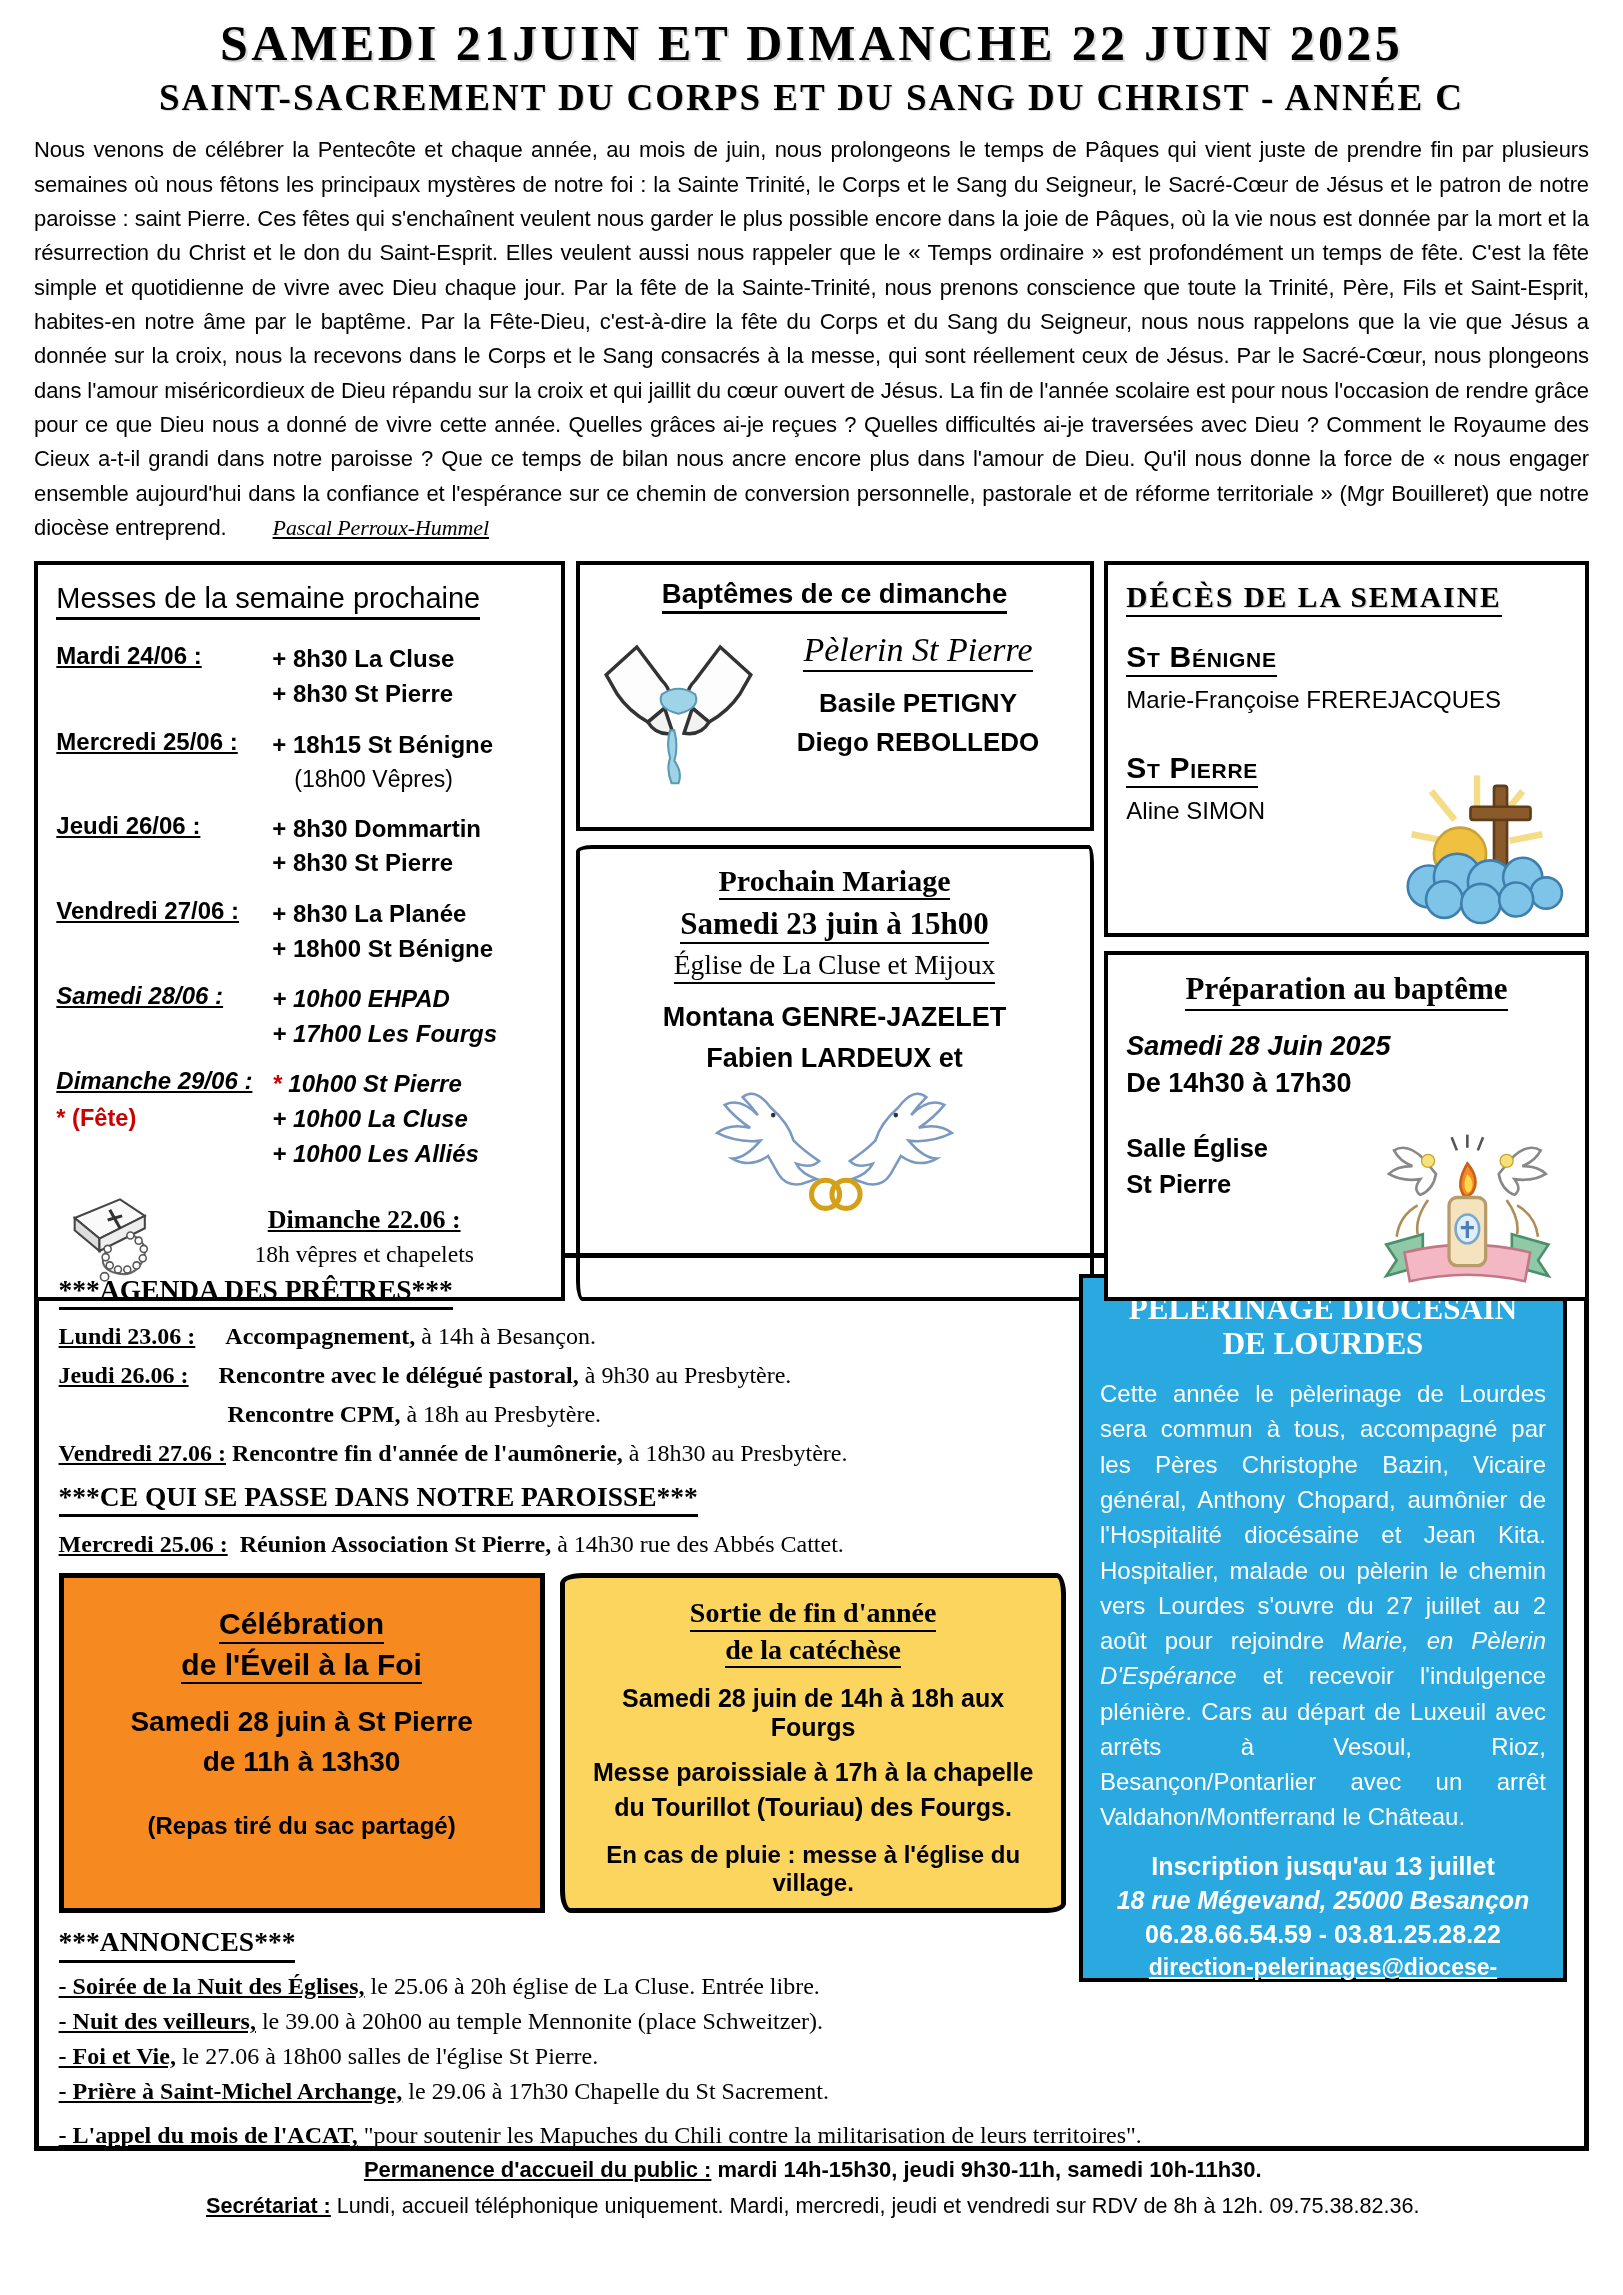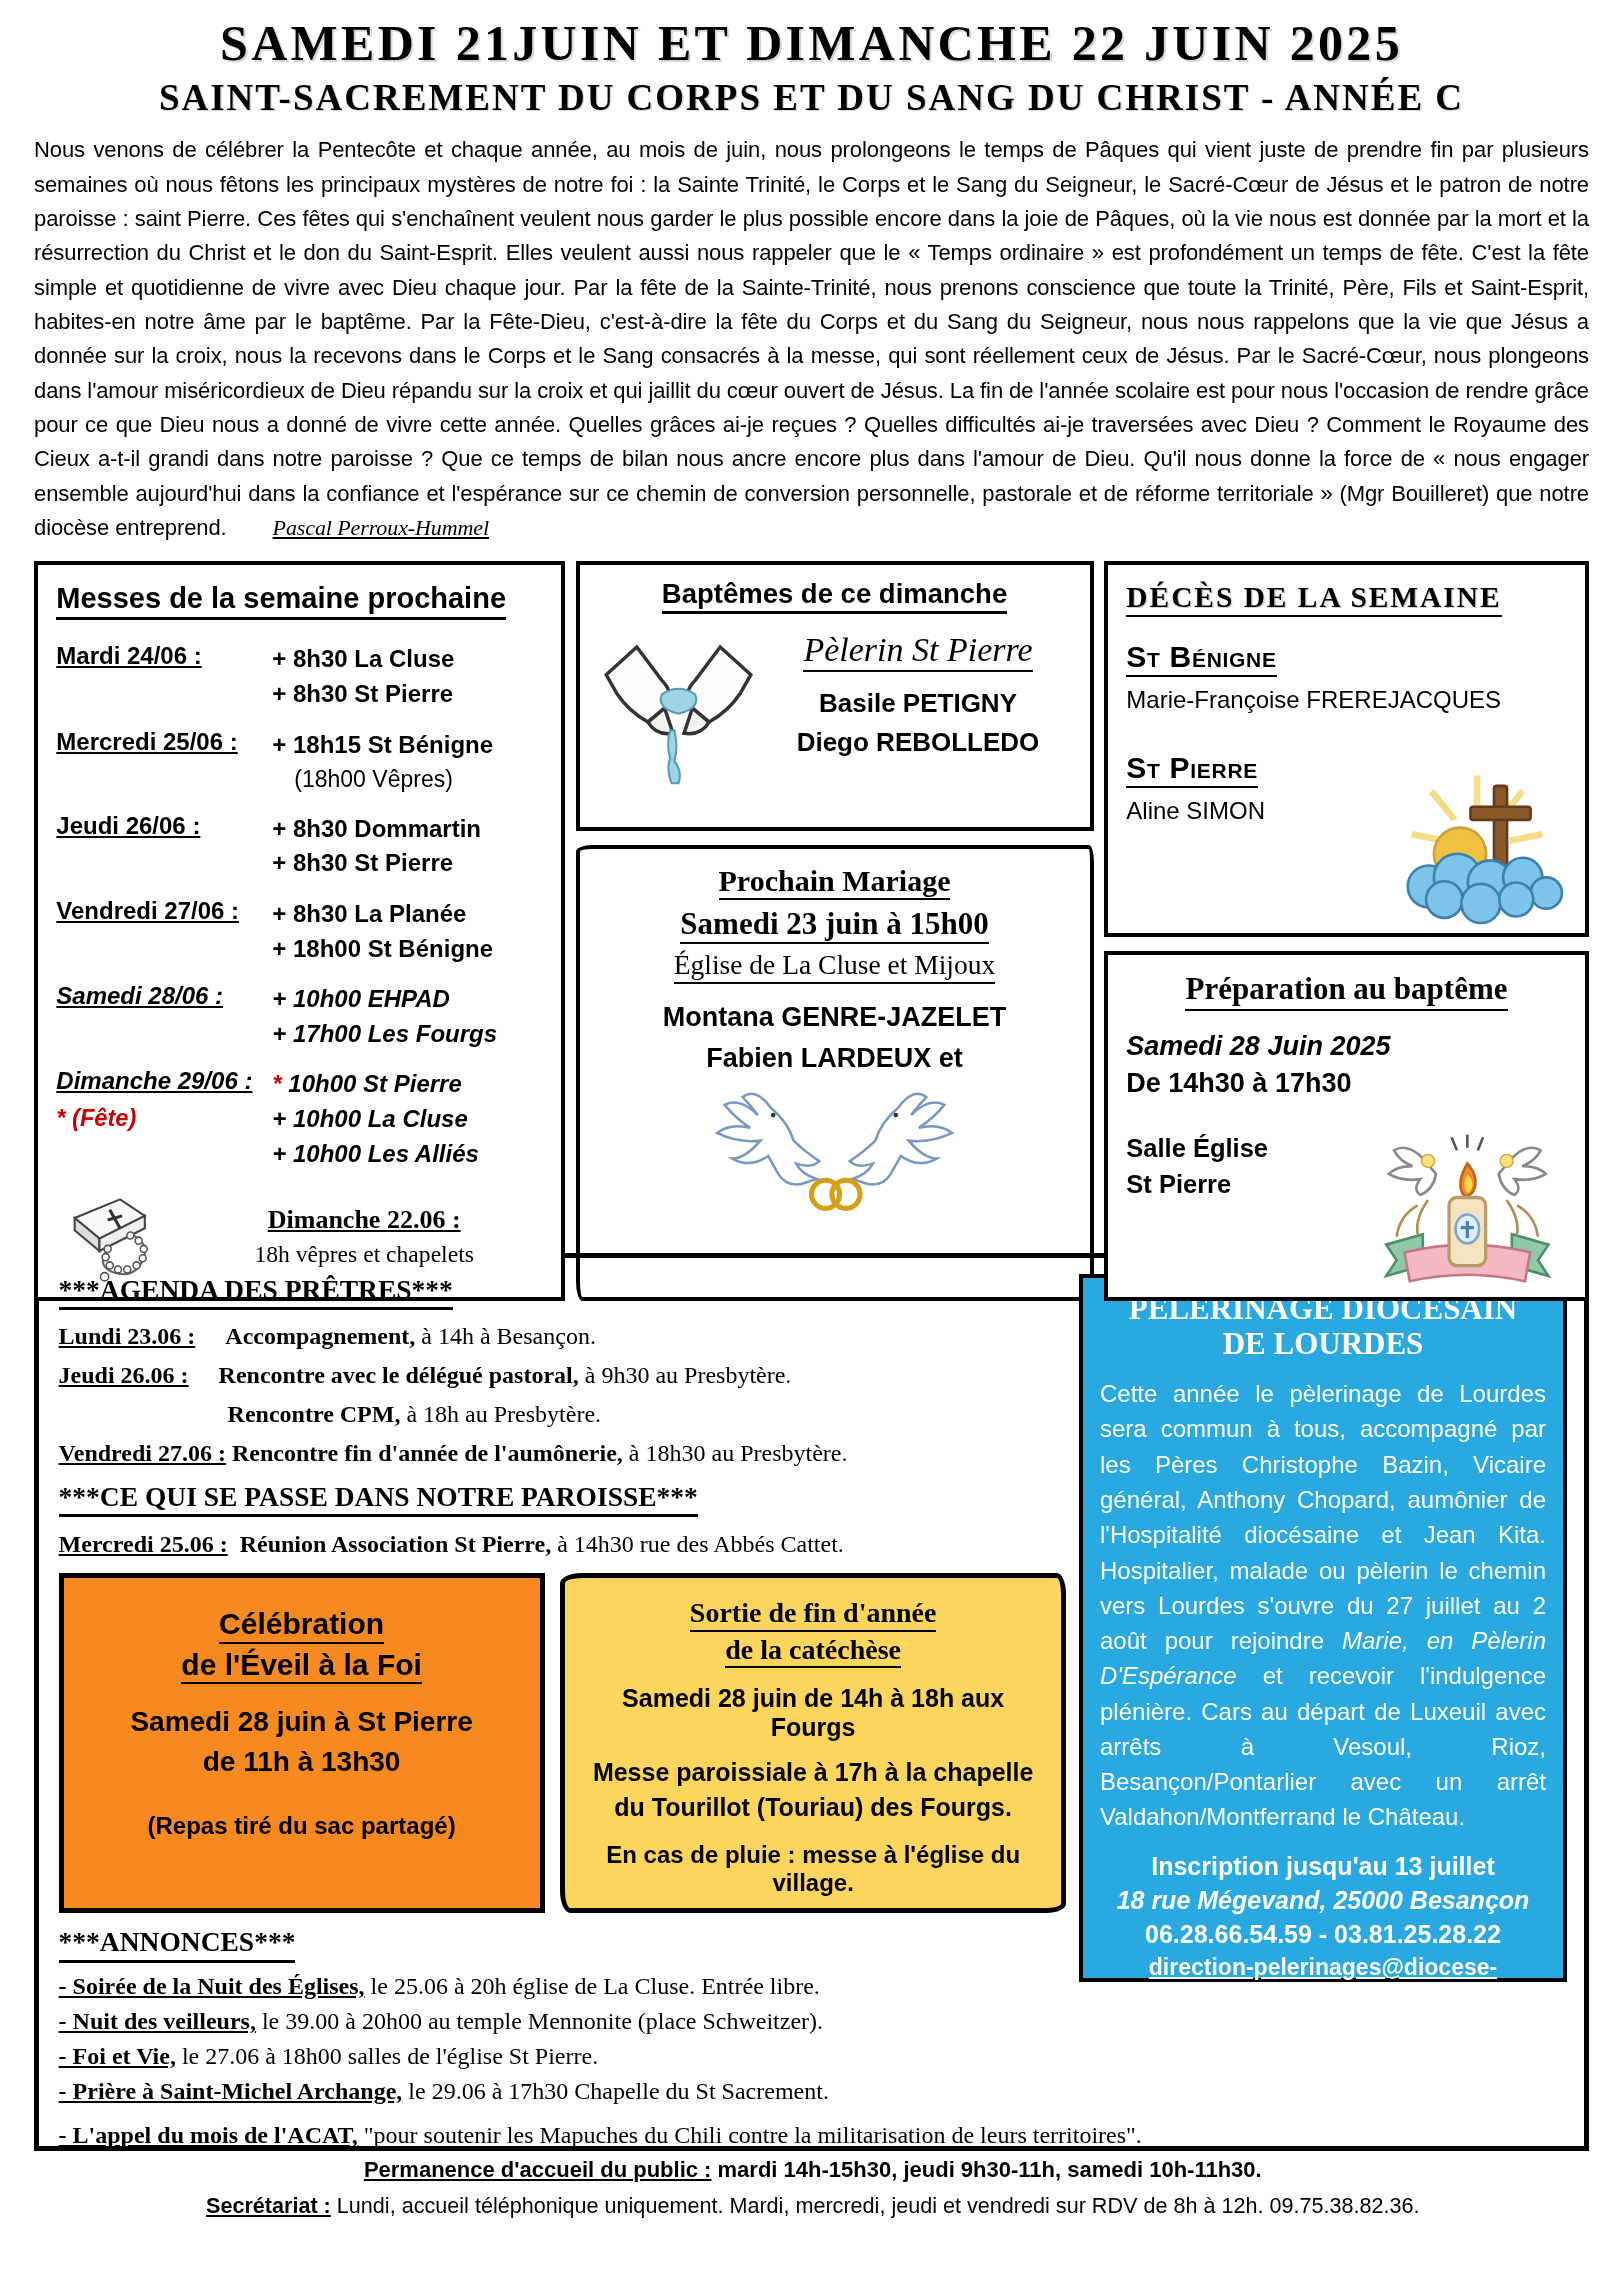--- a/index.html
+++ b/index.html
@@ -28,27 +28,27 @@
     font-style:italic; text-decoration:underline; margin-left:46px;
     font-family:"Liberation Serif", serif; font-size:22px;
   }
   
   .topgrid { display:grid; grid-template-columns:531px 518px 1fr; gap:10.5px; margin-top:15.7px; height:675px; }
   .box { border:4.6px solid #000; background:#fff; }
   .colflex { display:flex; flex-direction:column; gap:14.4px; }
   
   .masses { padding:17px 13px 11.8px 18.3px; display:flex; flex-direction:column; }
   .masses h2 {
-    font-size:29px; font-weight:bold; display:inline-block; align-self:flex-start;
+    font-size:29px; font-weight:normal; display:inline-block; align-self:flex-start;
     border-bottom:3.3px solid #000; padding-bottom:2.6px; margin-bottom:22px;text-align:center;
   }
   .mrow { display:flex; margin-bottom:15.7px; }
   .mday { width:216px; font-size:24px; font-weight:bold; text-decoration:underline; }
   .mday.it, .mtimes.it { font-style:italic; }
-  .mnote { color:#cc0000; font-weight:bold; font-style:italic; font-size:23.6px; margin-top:9.2px; }
+  .mnote { color:#cc0000; font-weight:bold; font-size:23.6px; margin-top:9.2px; }
   .mtimes { flex:1; font-size:24px; font-weight:bold; line-height:1.45; }
   .mtimes .plain { font-weight:normal; padding-left:22px; font-size:23px; }
   .star { color:#cc0000; }
   .mfoot { display:flex; align-items:center; margin-top:auto; }
   .mfoot .txt { flex:1; text-align:center; font-family:"Liberation Serif", serif; }
   .mfoot .d { font-size:26px; font-weight:bold; text-decoration:underline; }
   .mfoot .v { font-size:23.6px; margin-top:5.2px; }
   
   .bapt { height:270px; padding:13px 15.7px; position:relative; }
   .bapt h2 { text-align:center; font-size:27.5px; font-weight:bold; }

